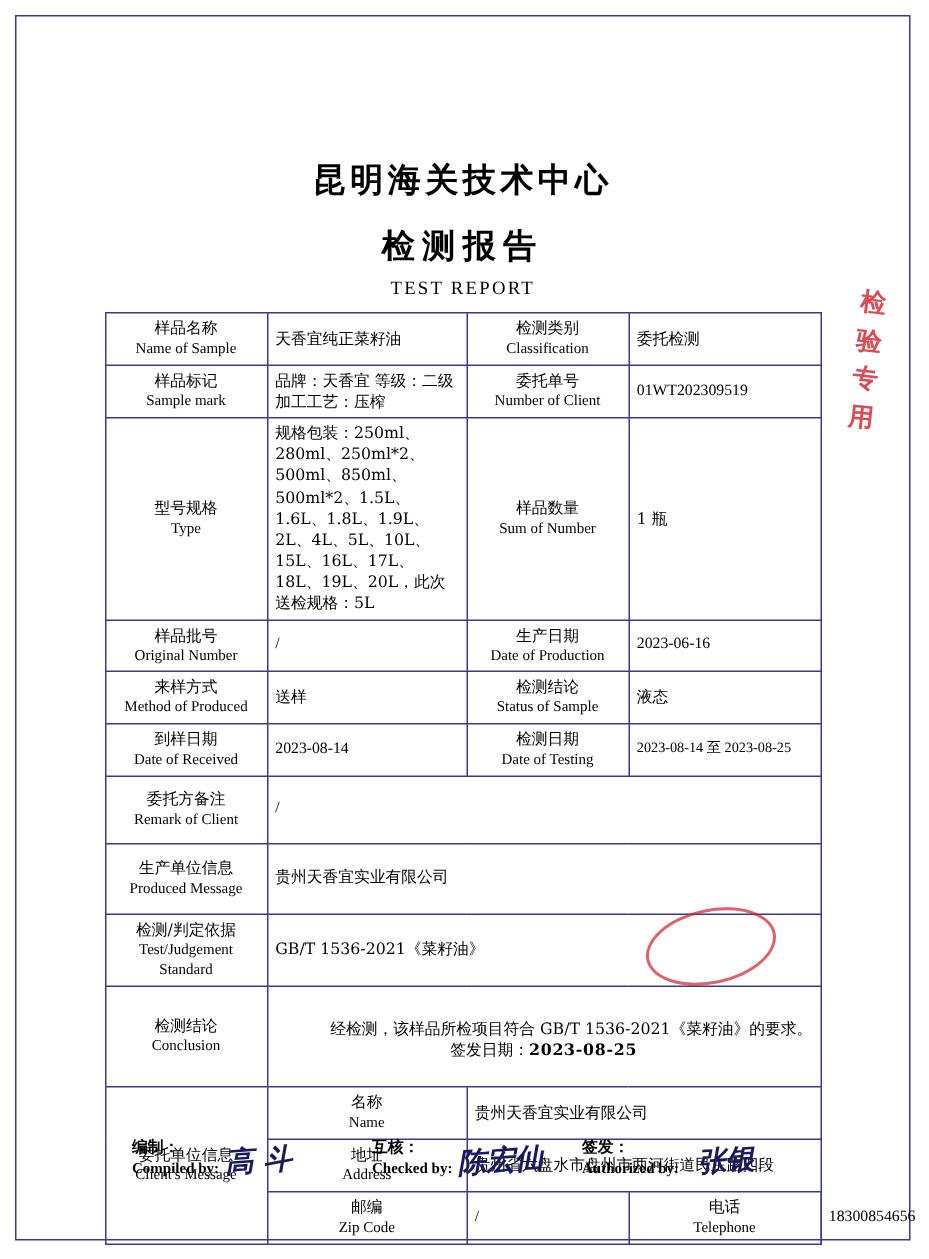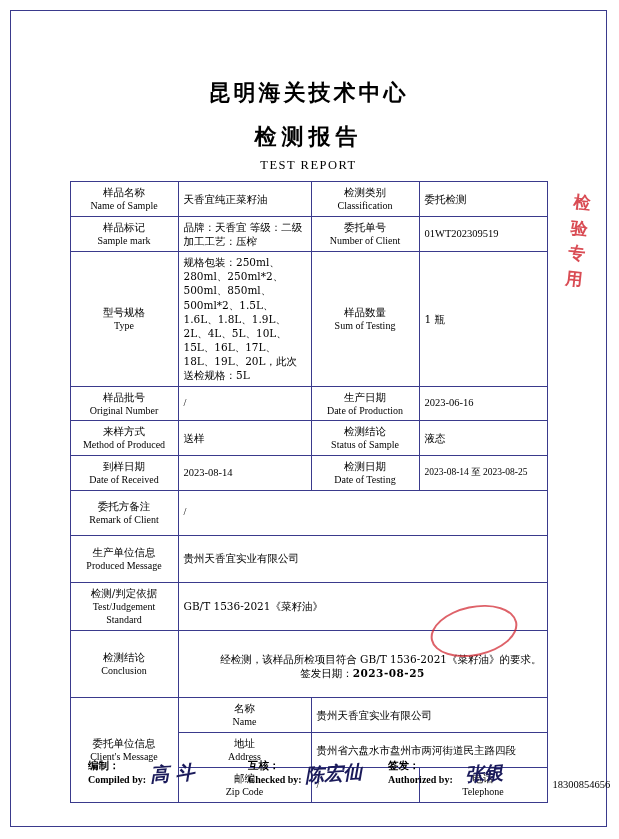--- a/index.html
+++ b/index.html
@@ -32,21 +32,21 @@
     height: 817px;
     box-sizing: border-box;
     padding: 0;
   }
   .title-main {
     text-align: center;
     font-family: "DejaVu Serif", serif;
     font-weight: bold;
     font-size: 22px;
     letter-spacing: 3px;
-    margin-top: 68px;
+    margin-top: 95px;
   }
   .title-sub {
     text-align: center;
     font-family: "DejaVu Serif", serif;
     font-weight: bold;
     font-size: 22px;
     letter-spacing: 5px;
     margin-top: 14px;
   }
   .title-en {
@@ -296,21 +296,21 @@
       </tr>
 
       <tr>
         <td class="lbl tall">
           <span class="cn">型号规格</span>
           <span class="en">Type</span>
         </td>
         <td class="val tall">规格包装：250ml、280ml、250ml*2、500ml、850ml、500ml*2、1.5L、1.6L、1.8L、1.9L、2L、4L、5L、10L、15L、16L、17L、18L、19L、20L，此次送检规格：5L</td>
         <td class="lbl">
           <span class="cn">样品数量</span>
-          <span class="en">Sum of Testing</span>
+          <span class="en">Sum of Number</span>
         </td>
         <td class="val">1 瓶</td>
       </tr>
 
       <tr>
         <td class="lbl">
           <span class="cn">样品批号</span>
           <span class="en">Original Number</span>
         </td>
         <td class="val val-en">/</td>

